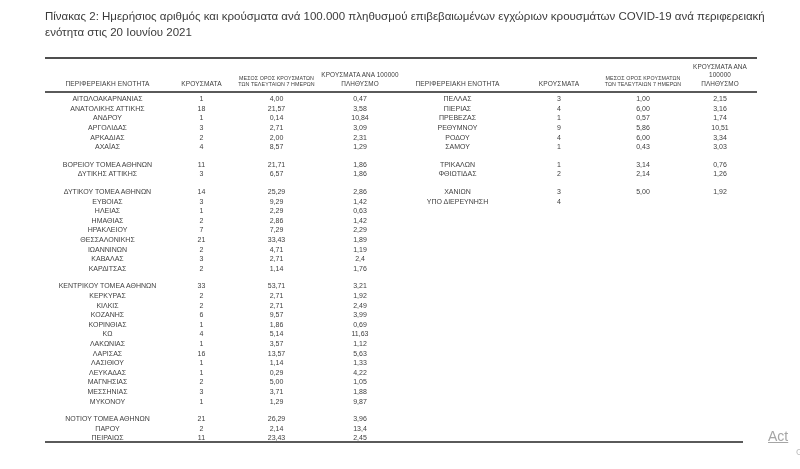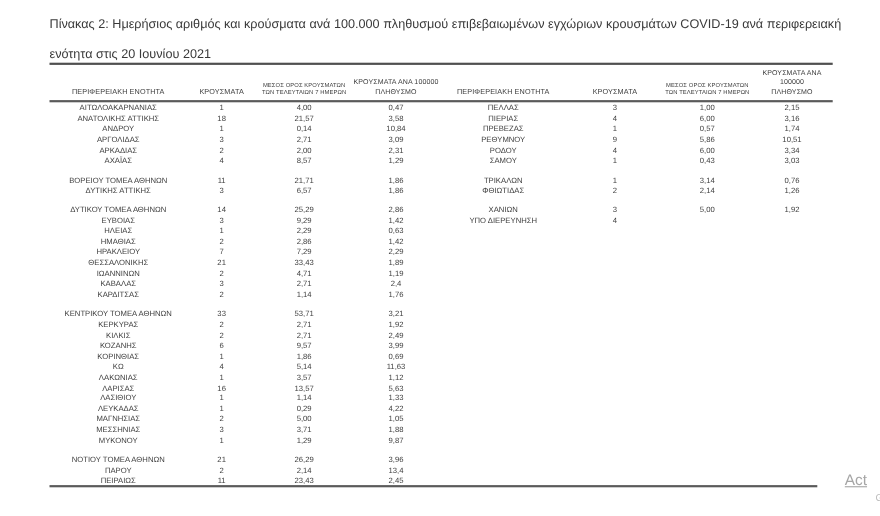--- a/index.html
+++ b/index.html
@@ -2,21 +2,21 @@
 <html><head>
 <meta charset="utf-8">
 <style>
   html,body{margin:0;padding:0;background:#ffffff;}
   .page{
     position:relative;width:800px;height:469px;background:#ffffff;overflow:hidden;
     font-family:"Liberation Sans","DejaVu Sans",sans-serif;
   }
   .title{
     position:absolute;left:45px;top:8px;width:726px;
-    font-size:11.5px;line-height:28px;color:#3a3a3a;
+    font-size:11.5px;line-height:16px;color:#3a3a3a;
   }
   .rule{position:absolute;background:#4f4f4f;}
   .rule-top{left:45px;top:57px;width:712px;height:2px;}
   .rule-head{left:45px;top:91px;width:712px;height:1.5px;background:#5a5a5a;}
   .rule-bottom{left:45px;top:441px;width:698px;height:1.5px;background:#5a5a5a;}
 
   .hrow{position:absolute;top:61px;height:29px;display:flex;align-items:flex-end;padding-bottom:2px;box-sizing:border-box;}
   .hrow-left{left:45px;width:355px;}
   .hrow-right{left:400px;width:357px;}
   .hc{text-align:center;font-size:6.6px;letter-spacing:.1px;color:#3c3c3c;line-height:1.25;white-space:nowrap;}

